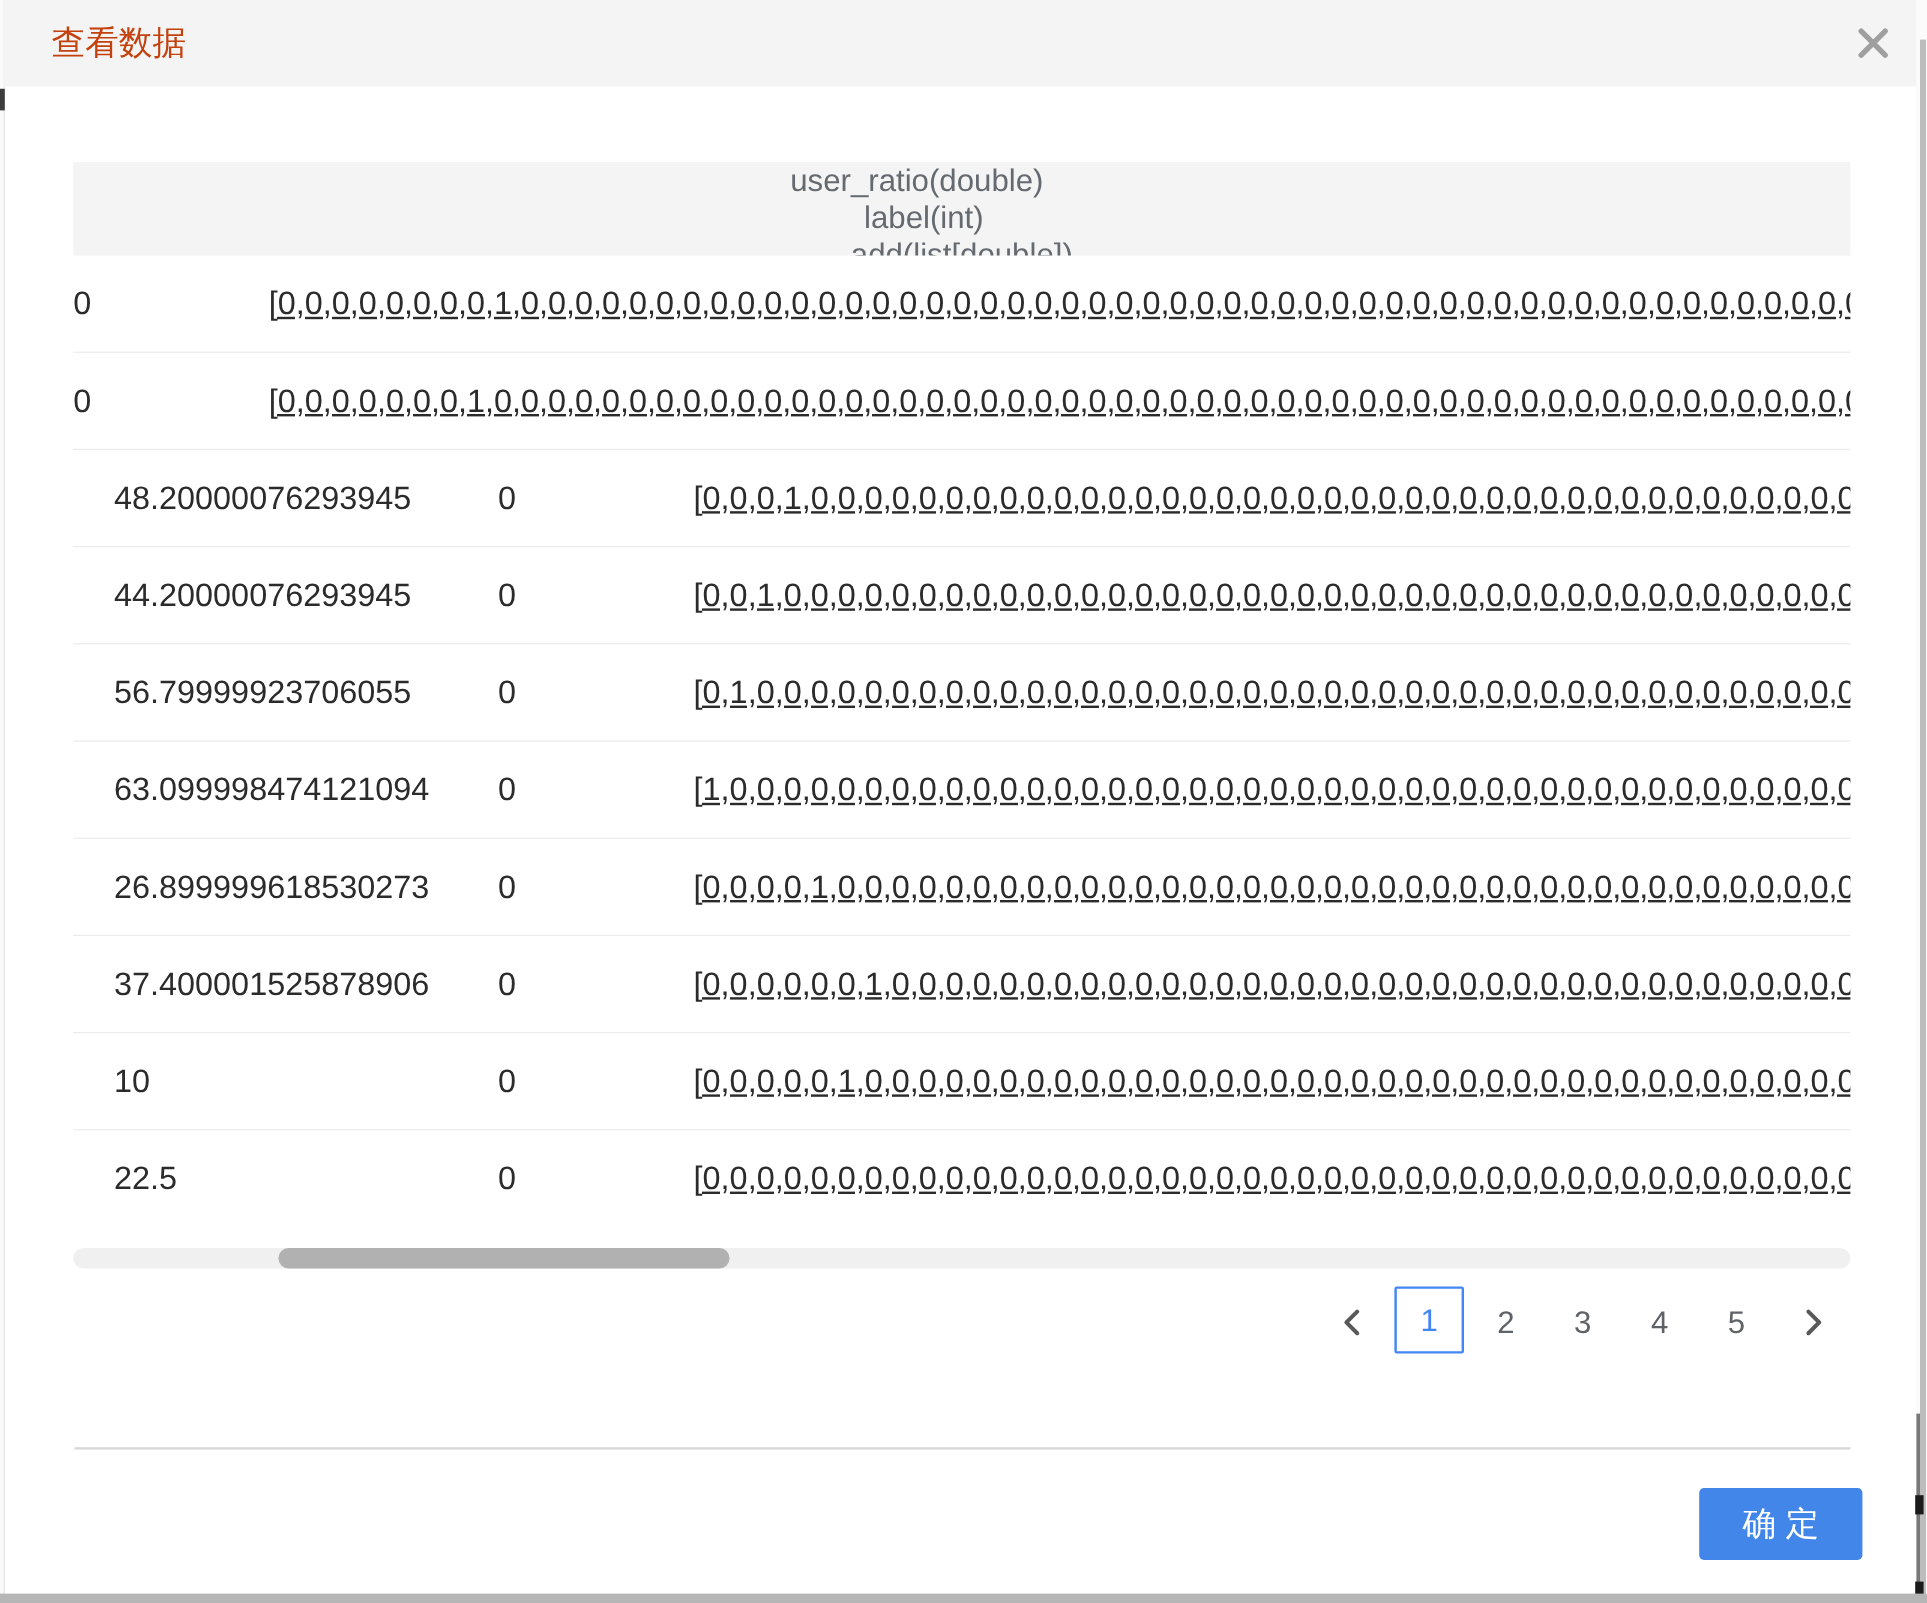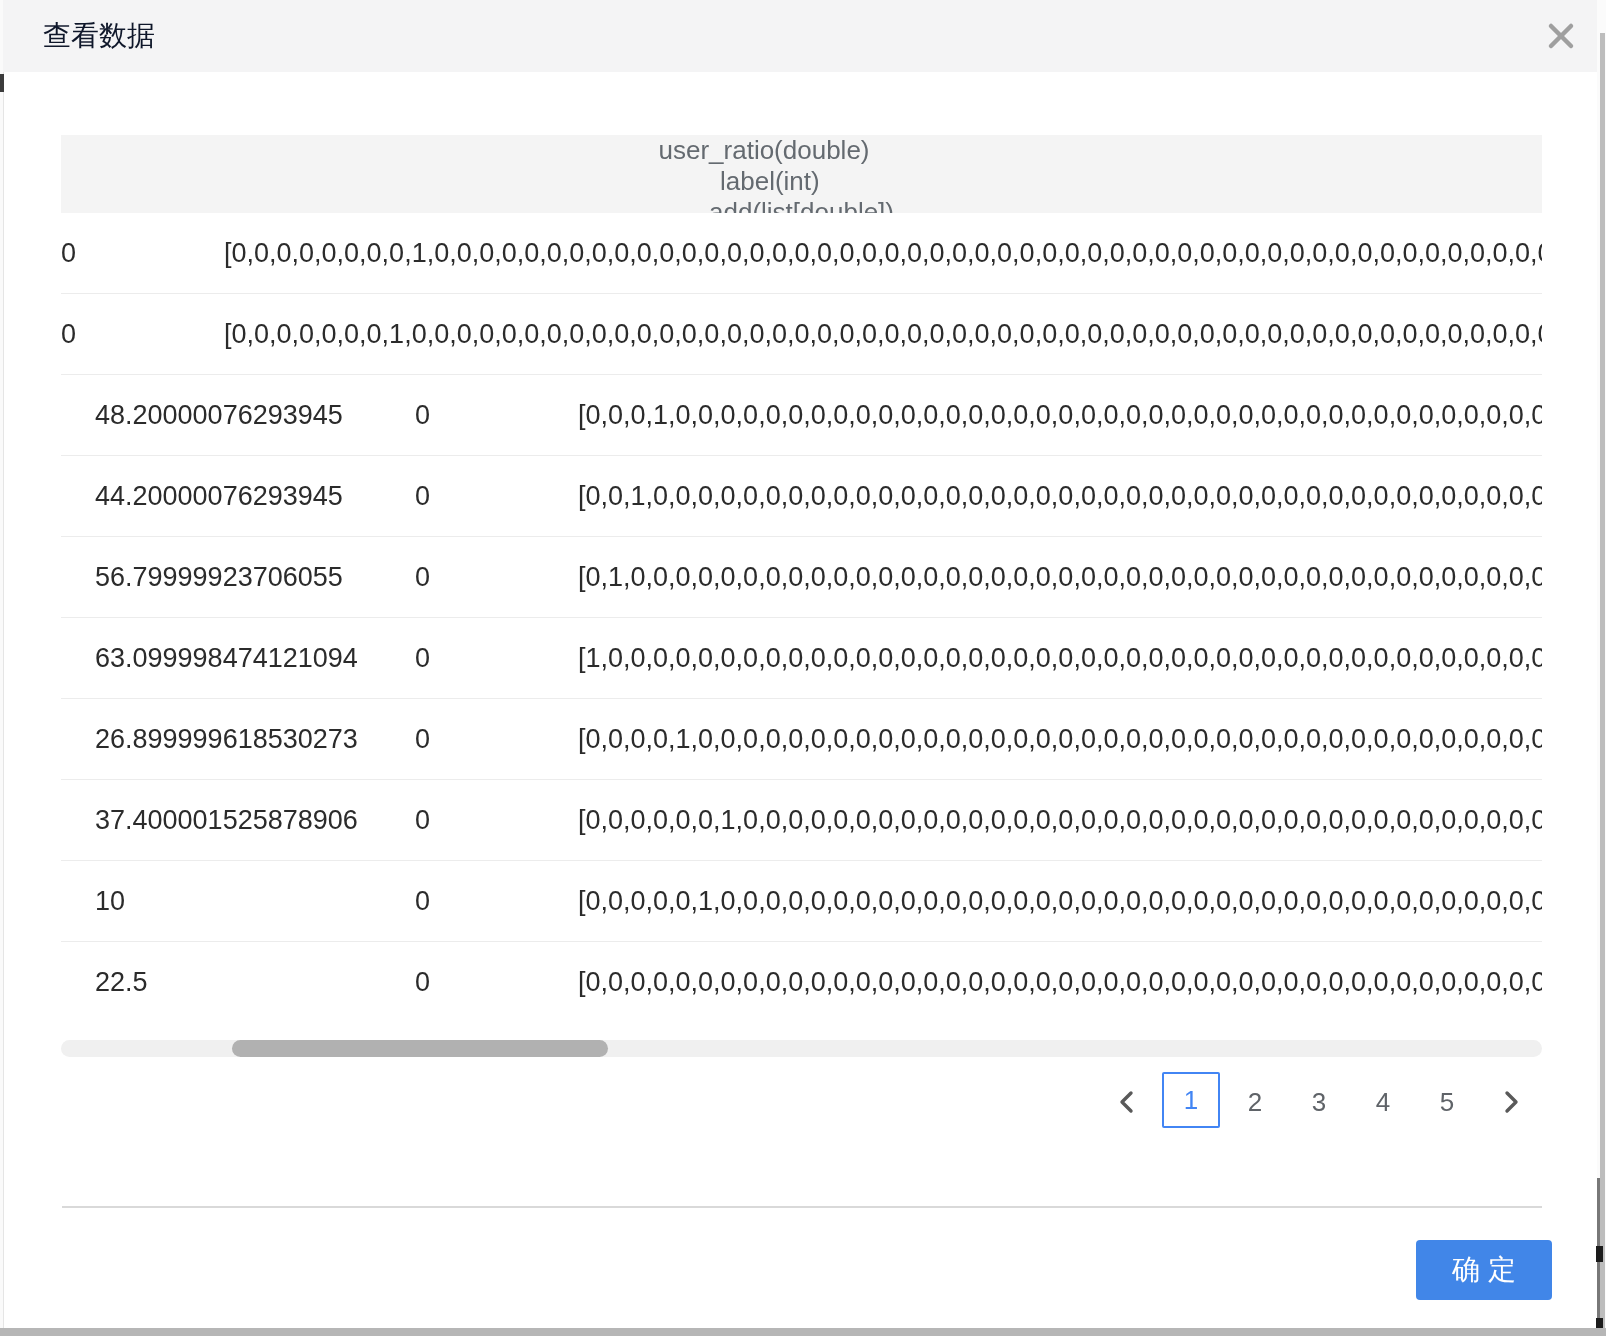--- a/index.html
+++ b/index.html
@@ -14,34 +14,34 @@
   .edge-right-bg{position:absolute;left:1597px;top:0;width:9px;height:1336px;background:#fbfbfb;}
   .edge-right-bar{position:absolute;left:1600px;top:33px;width:5px;height:1303px;background:#bdbdbd;}
   .edge-right-dark{position:absolute;left:1597px;top:1178px;width:3px;height:158px;background:#787878;}
   .edge-right-black1{position:absolute;left:1596px;top:1246px;width:7px;height:16px;background:#1b1b1b;}
   .edge-right-black2{position:absolute;left:1596px;top:1318px;width:7px;height:18px;background:#1b1b1b;}
   .edge-bottom{position:absolute;left:0;top:1328px;width:1606px;height:8px;background:#b6b6b6;}
 
   
   .dlg-header{position:absolute;left:3px;top:0;width:1594px;height:72px;background:#f4f4f5;}
   .dlg-title{position:absolute;left:40px;top:0;height:72px;display:flex;align-items:center;
-    font-size:28px;font-weight:500;color:#0f172a;}
+    font-size:28px;font-weight:500;color:#c2410c;}
   .dlg-close{position:absolute;left:1544px;top:19px;width:34px;height:34px;border:none;background:none;
     padding:0;cursor:pointer;display:flex;align-items:center;justify-content:center;}
 
   
   .thead{position:absolute;left:61px;top:135px;width:1481px;height:78px;background:#f4f4f4;
     display:flex;align-items:center;font-size:26px;color:#646a70;flex-direction:column;}
   .tbody{position:absolute;left:61px;top:213px;width:1481px;}
   .trow{display:flex;align-items:center;height:80px;border-bottom:1px solid #ececec;
     font-size:27px;color:#2b2b2b;}
   .trow:last-child{border-bottom:none;}
   .c1{width:354px;padding-left:34px;box-sizing:border-box;flex:none;white-space:nowrap;}
   .c2{width:163px;flex:none;white-space:nowrap;}
-  .c3{flex:1;min-width:0;white-space:nowrap;overflow:hidden;}
+  .c3{flex:1;min-width:0;white-space:nowrap;overflow:hidden;text-decoration:underline;}
 
   
   .hscroll{position:absolute;left:61px;top:1040px;width:1481px;height:17px;background:#f0f0f0;border-radius:9px;}
   .hscroll-thumb{position:absolute;left:171px;top:0;width:376px;height:17px;background:#b1b1b1;border-radius:9px;}
 
   
   .pager{position:absolute;left:1095px;top:1072px;height:60px;display:flex;align-items:center;}
   .pager button{background:none;border:none;padding:0;margin:0;cursor:pointer;
     font-family:inherit;font-size:26px;color:#5f6368;}
   .pg-nav{width:64px;height:60px;display:flex;align-items:center;justify-content:center;}

